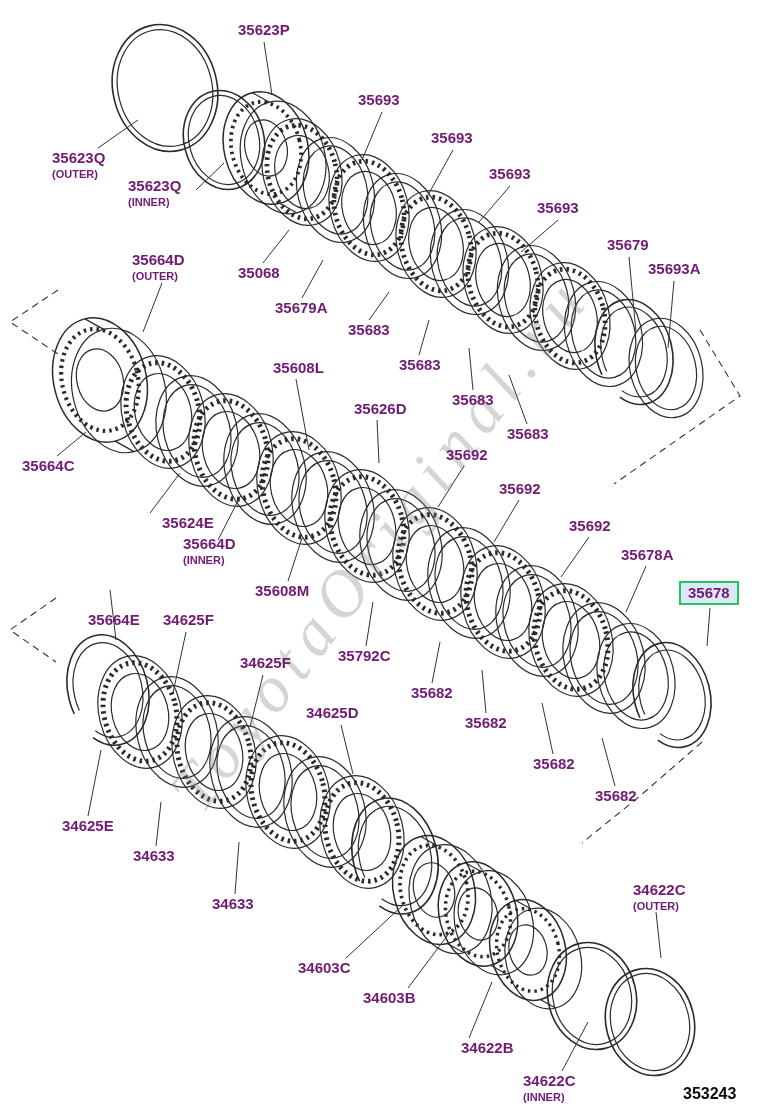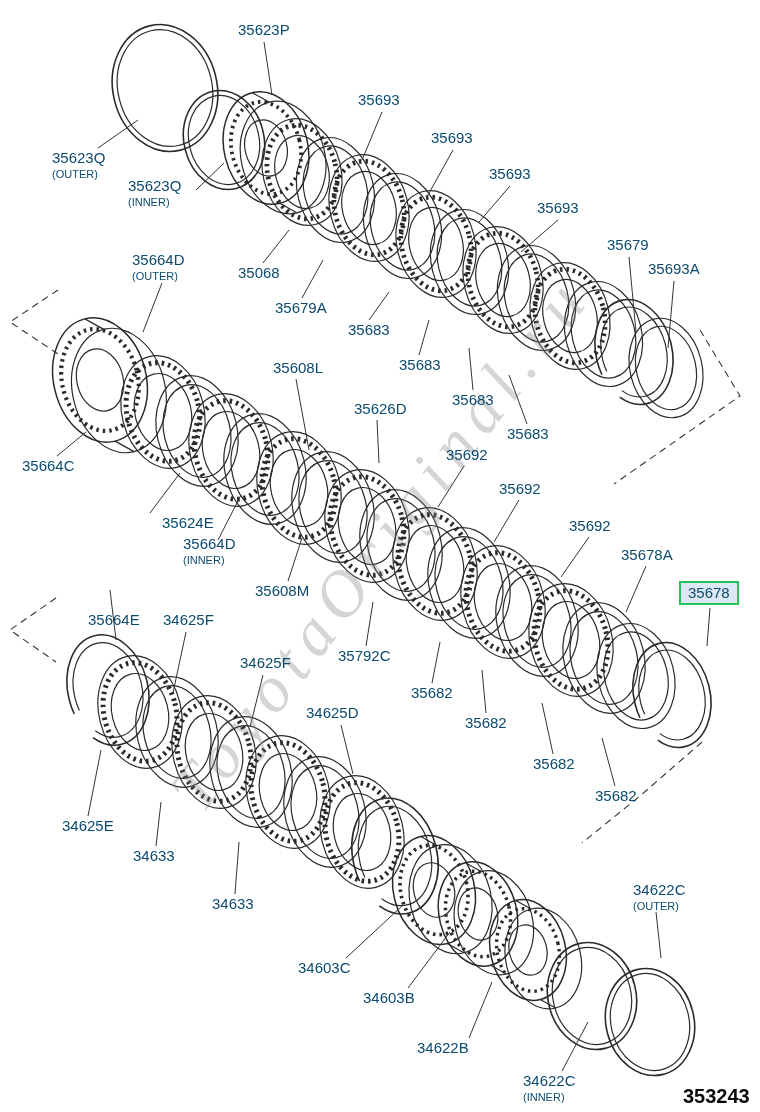--- a/index.html
+++ b/index.html
@@ -4,26 +4,26 @@
 <style>
   html,body{margin:0;padding:0;background:#ffffff;}
   .stage{position:relative;width:760px;height:1112px;background:#fff;overflow:hidden;
          font-family:"Liberation Sans",sans-serif;}
   .stage svg{position:absolute;left:0;top:0;z-index:1;}
   .watermark{position:absolute;left:-120px;top:505px;width:1000px;text-align:center;
              transform:rotate(-53deg);font-size:66px;letter-spacing:10px;
              color:rgba(125,125,125,0.32);z-index:2;pointer-events:none;
              font-family:"Liberation Serif",serif;font-style:italic;white-space:nowrap;}
   #labels{position:absolute;left:0;top:0;width:100%;height:100%;z-index:3;}
-  .part-label{position:absolute;font-weight:normal;font-size:15px;line-height:16px;
-              color:#0c4a6e;white-space:nowrap;cursor:pointer;}
+  .part-label{position:absolute;font-weight:bold;font-size:15px;line-height:16px;
+              color:#701a75;white-space:nowrap;cursor:pointer;}
   .part-label .sub{display:block;font-size:11px;margin-top:0px;}
   .part-label.boxed{border:2px solid #22c55e;background:#dce8f5;padding:2px 7px;
                     margin-left:-9px;margin-top:-5px;}
-  .diagram-number{position:absolute;left:683px;top:1085px;font-weight:bold;font-size:20px;
+  .diagram-number{position:absolute;left:683px;top:1085px;font-weight:bold;font-size:16px;
                   color:#0a0a0a;z-index:3;text-align:right;}
   .dash{fill:none;stroke:#333;stroke-width:1.1;stroke-dasharray:7 5;}
 </style>
 </head>
 <body>
 
 <div class="stage">
 
   <svg width="760" height="1112" viewBox="0 0 760 1112">
     <g id="guides">
@@ -247,19 +247,19 @@
       <div class="part-label" style="left: 595px; top: 788px;"><span class="pn">35682</span></div>
       <div class="part-label" style="left: 88px; top: 570px; margin-top: 42px;"><span class="pn">35664E</span></div>
       <div class="part-label" style="left: 163px; top: 612px;"><span class="pn">34625F</span></div>
       <div class="part-label" style="left: 240px; top: 655px;"><span class="pn">34625F</span></div>
       <div class="part-label" style="left: 306px; top: 705px;"><span class="pn">34625D</span></div>
       <div class="part-label" style="left: 62px; top: 818px;"><span class="pn">34625E</span></div>
       <div class="part-label" style="left: 133px; top: 848px;"><span class="pn">34633</span></div>
       <div class="part-label" style="left: 212px; top: 896px;"><span class="pn">34633</span></div>
       <div class="part-label" style="left: 298px; top: 960px;"><span class="pn">34603C</span></div>
       <div class="part-label" style="left: 363px; top: 990px;"><span class="pn">34603B</span></div>
-      <div class="part-label" style="left: 417px; top: 1040px;"><span class="pn">34622B</span></div>
+      <div class="part-label" style="left: 461px; top: 1040px;"><span class="pn">34622B</span></div>
       <div class="part-label" style="left: 633px; top: 882px;"><span class="pn">34622C</span><span class="sub">(OUTER)</span></div>
       <div class="part-label" style="left: 523px; top: 1073px;"><span class="pn">34622C</span><span class="sub">(INNER)</span></div>
     </div>
 
   <div class="diagram-number">353243</div>
 </div>
 
 </body></html>

